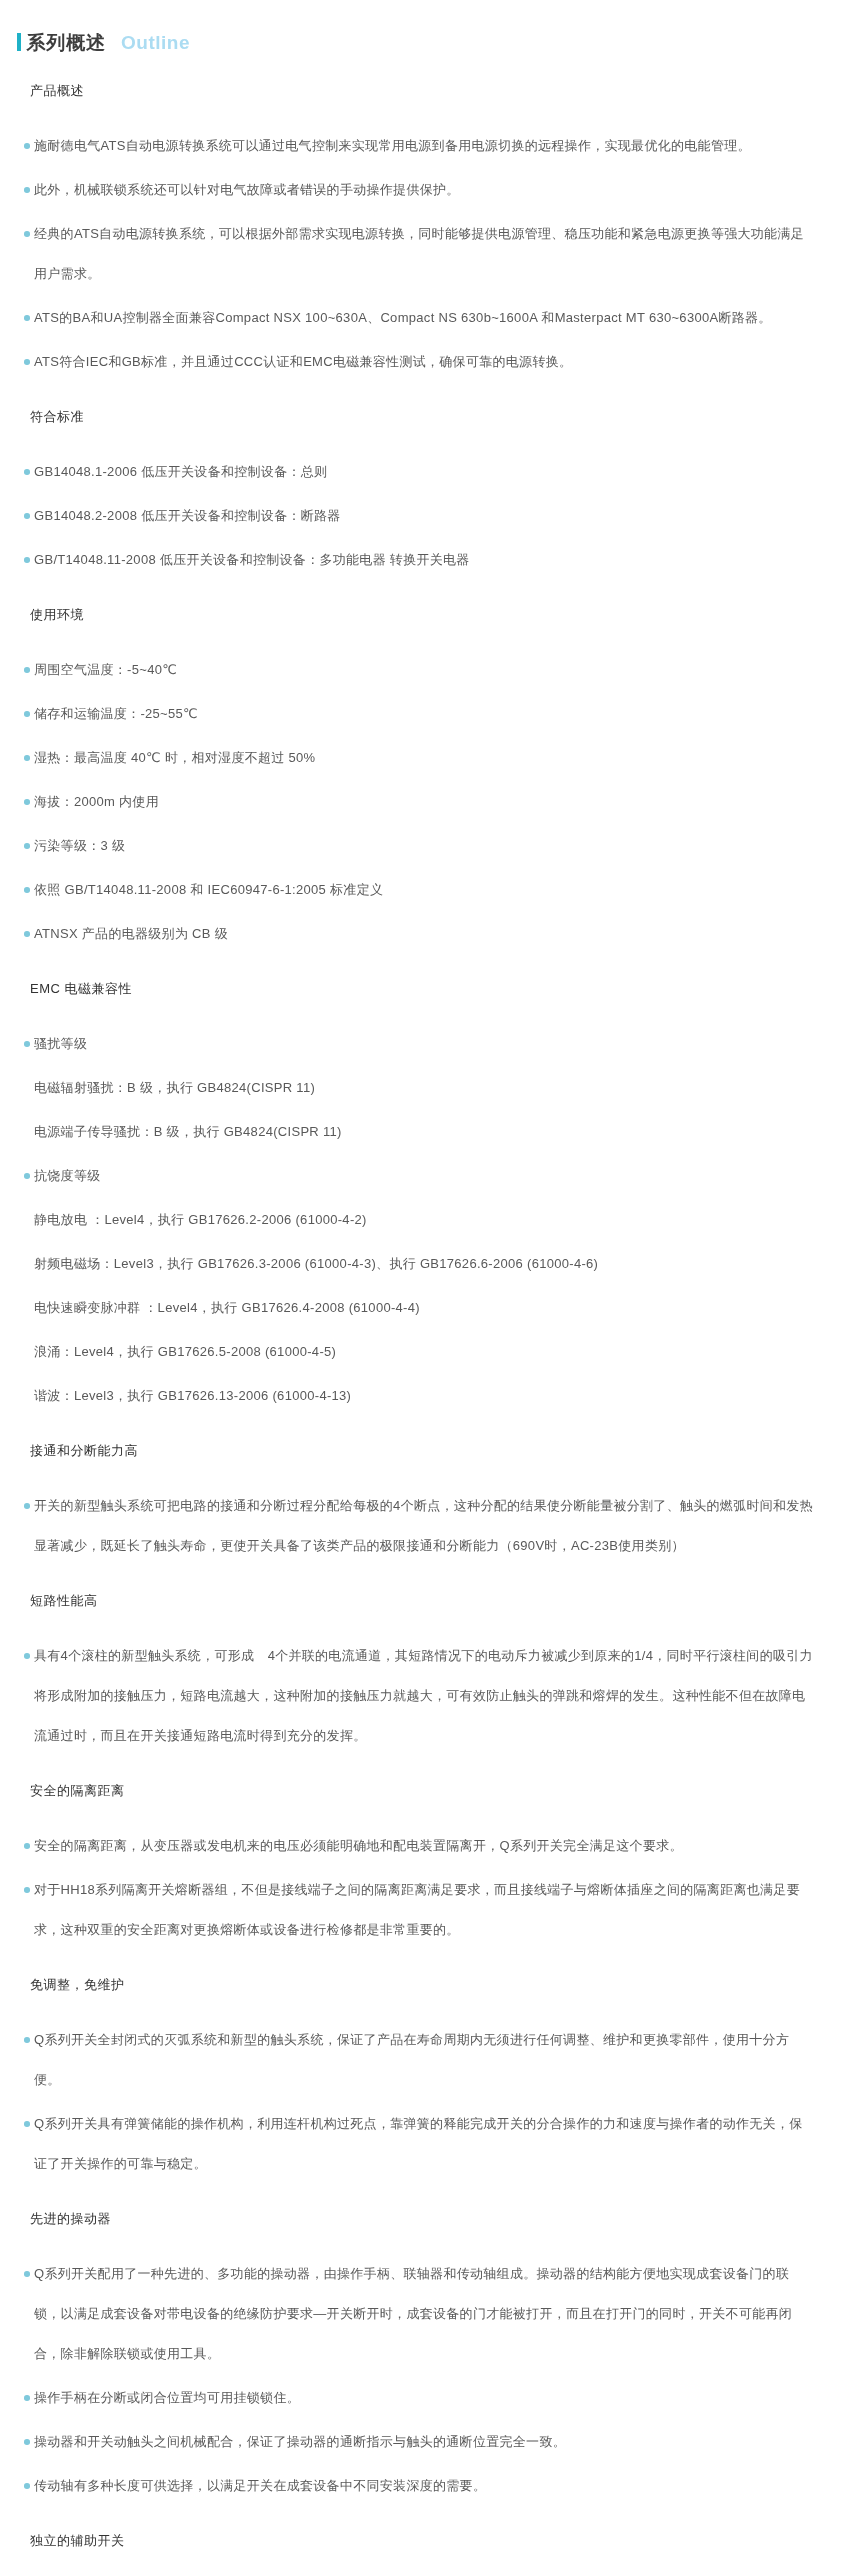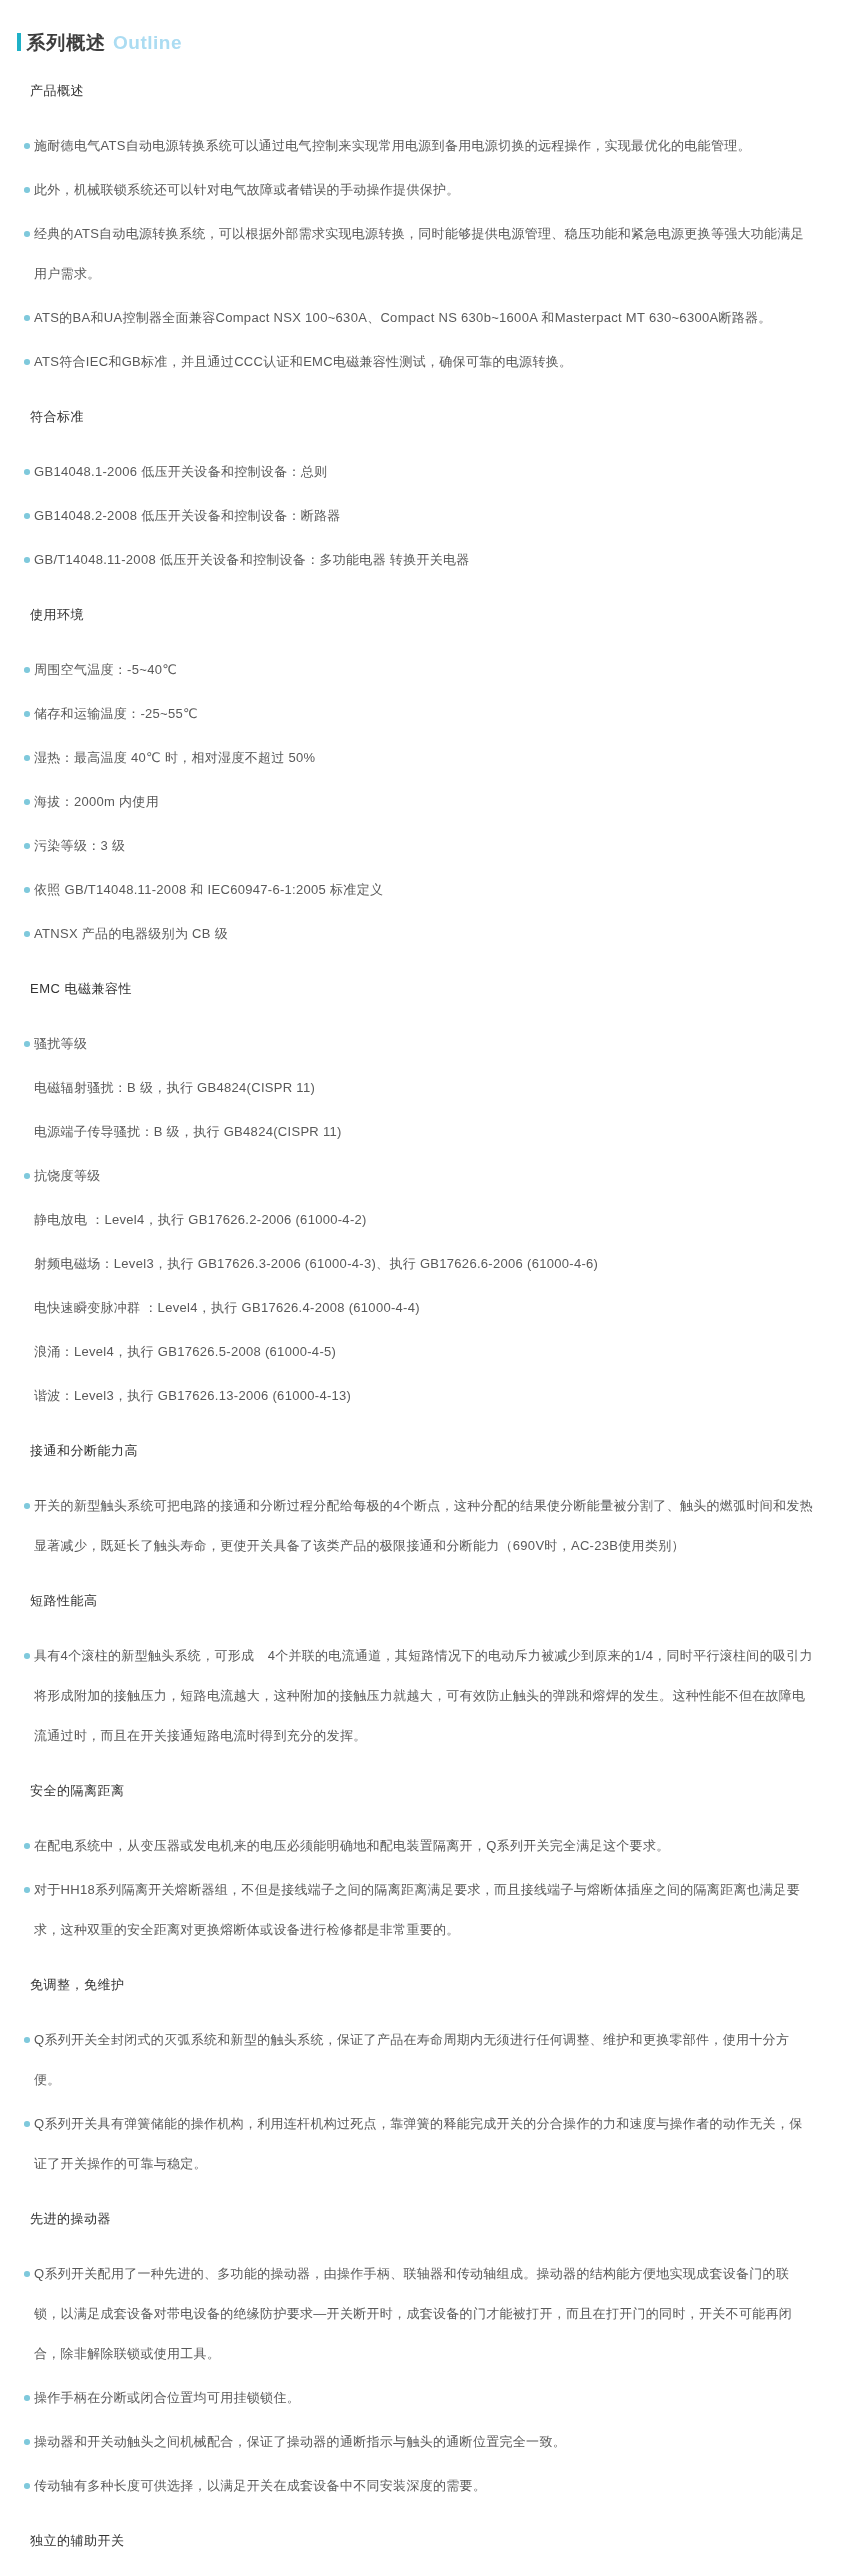--- a/index.html
+++ b/index.html
@@ -26,21 +26,21 @@
   .accent-bar {
     display: inline-block;
     width: 3.8px;
     height: 18px;
     background: var(--accent, #1fb1c7);
     margin-right: 5.6px;
     vertical-align: -1.9px;
   }
   .title-en {
     color: var(--title-en, #abdcf2);
-    margin-left: 7px;
+    margin-left: 15px;
     letter-spacing: 0.5px;
   }
   .section-heading {
     margin: 15px 0;
     padding: 0 30px;
     font-size: 13px;
     line-height: 40px;
     font-weight: normal;
     color: var(--heading, #333333);
     letter-spacing: 0.5px;
@@ -114,21 +114,21 @@
       <section class="section">
         <h3 class="section-heading">接通和分断能力高</h3>
         <p class="item bulleted">开关的新型触头系统可把电路的接通和分断过程分配给每极的4个断点，这种分配的结果使分断能量被分割了、触头的燃弧时间和发热显著减少，既延长了触头寿命，更使开关具备了该类产品的极限接通和分断能力（690V时，AC-23B使用类别）</p>
       </section>
       <section class="section">
         <h3 class="section-heading">短路性能高</h3>
         <p class="item bulleted">具有4个滚柱的新型触头系统，可形成　4个并联的电流通道，其短路情况下的电动斥力被减少到原来的1/4，同时平行滚柱间的吸引力将形成附加的接触压力，短路电流越大，这种附加的接触压力就越大，可有效防止触头的弹跳和熔焊的发生。这种性能不但在故障电流通过时，而且在开关接通短路电流时得到充分的发挥。</p>
       </section>
       <section class="section">
         <h3 class="section-heading">安全的隔离距离</h3>
-        <p class="item bulleted">在配电系统中，从变压器或发电机来的电压必须能明确地和配电装置隔离开，Q系列开关完全满足这个要求。</p>
+        <p class="item bulleted">安全的隔离距离，从变压器或发电机来的电压必须能明确地和配电装置隔离开，Q系列开关完全满足这个要求。</p>
         <p class="item bulleted">对于HH18系列隔离开关熔断器组，不但是接线端子之间的隔离距离满足要求，而且接线端子与熔断体插座之间的隔离距离也满足要求，这种双重的安全距离对更换熔断体或设备进行检修都是非常重要的。</p>
       </section>
       <section class="section">
         <h3 class="section-heading">免调整，免维护</h3>
         <p class="item bulleted">Q系列开关全封闭式的灭弧系统和新型的触头系统，保证了产品在寿命周期内无须进行任何调整、维护和更换零部件，使用十分方便。</p>
         <p class="item bulleted">Q系列开关具有弹簧储能的操作机构，利用连杆机构过死点，靠弹簧的释能完成开关的分合操作的力和速度与操作者的动作无关，保证了开关操作的可靠与稳定。</p>
       </section>
       <section class="section">
         <h3 class="section-heading">先进的操动器</h3>
         <p class="item bulleted">Q系列开关配用了一种先进的、多功能的操动器，由操作手柄、联轴器和传动轴组成。操动器的结构能方便地实现成套设备门的联锁，以满足成套设备对带电设备的绝缘防护要求—开关断开时，成套设备的门才能被打开，而且在打开门的同时，开关不可能再闭合，除非解除联锁或使用工具。</p>

